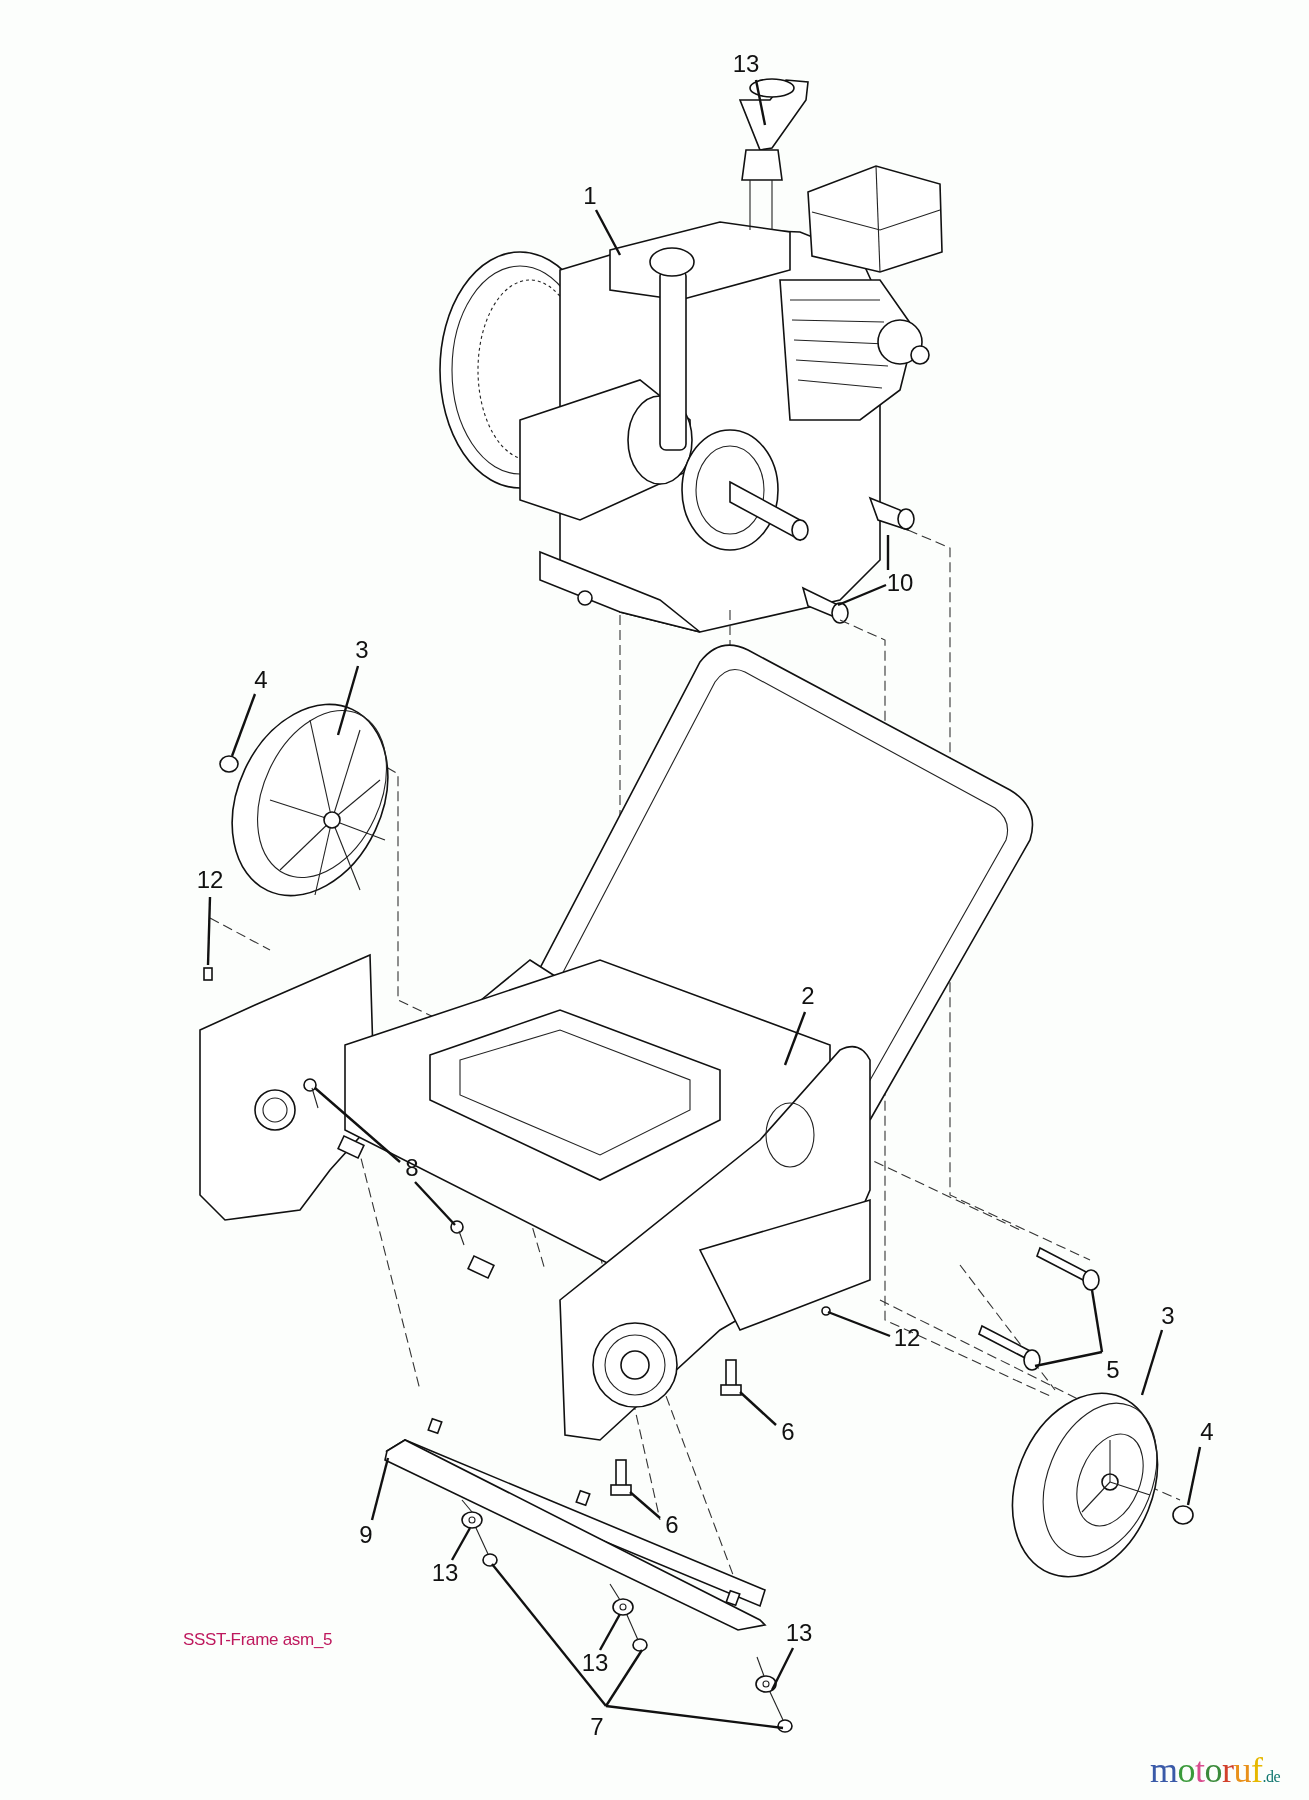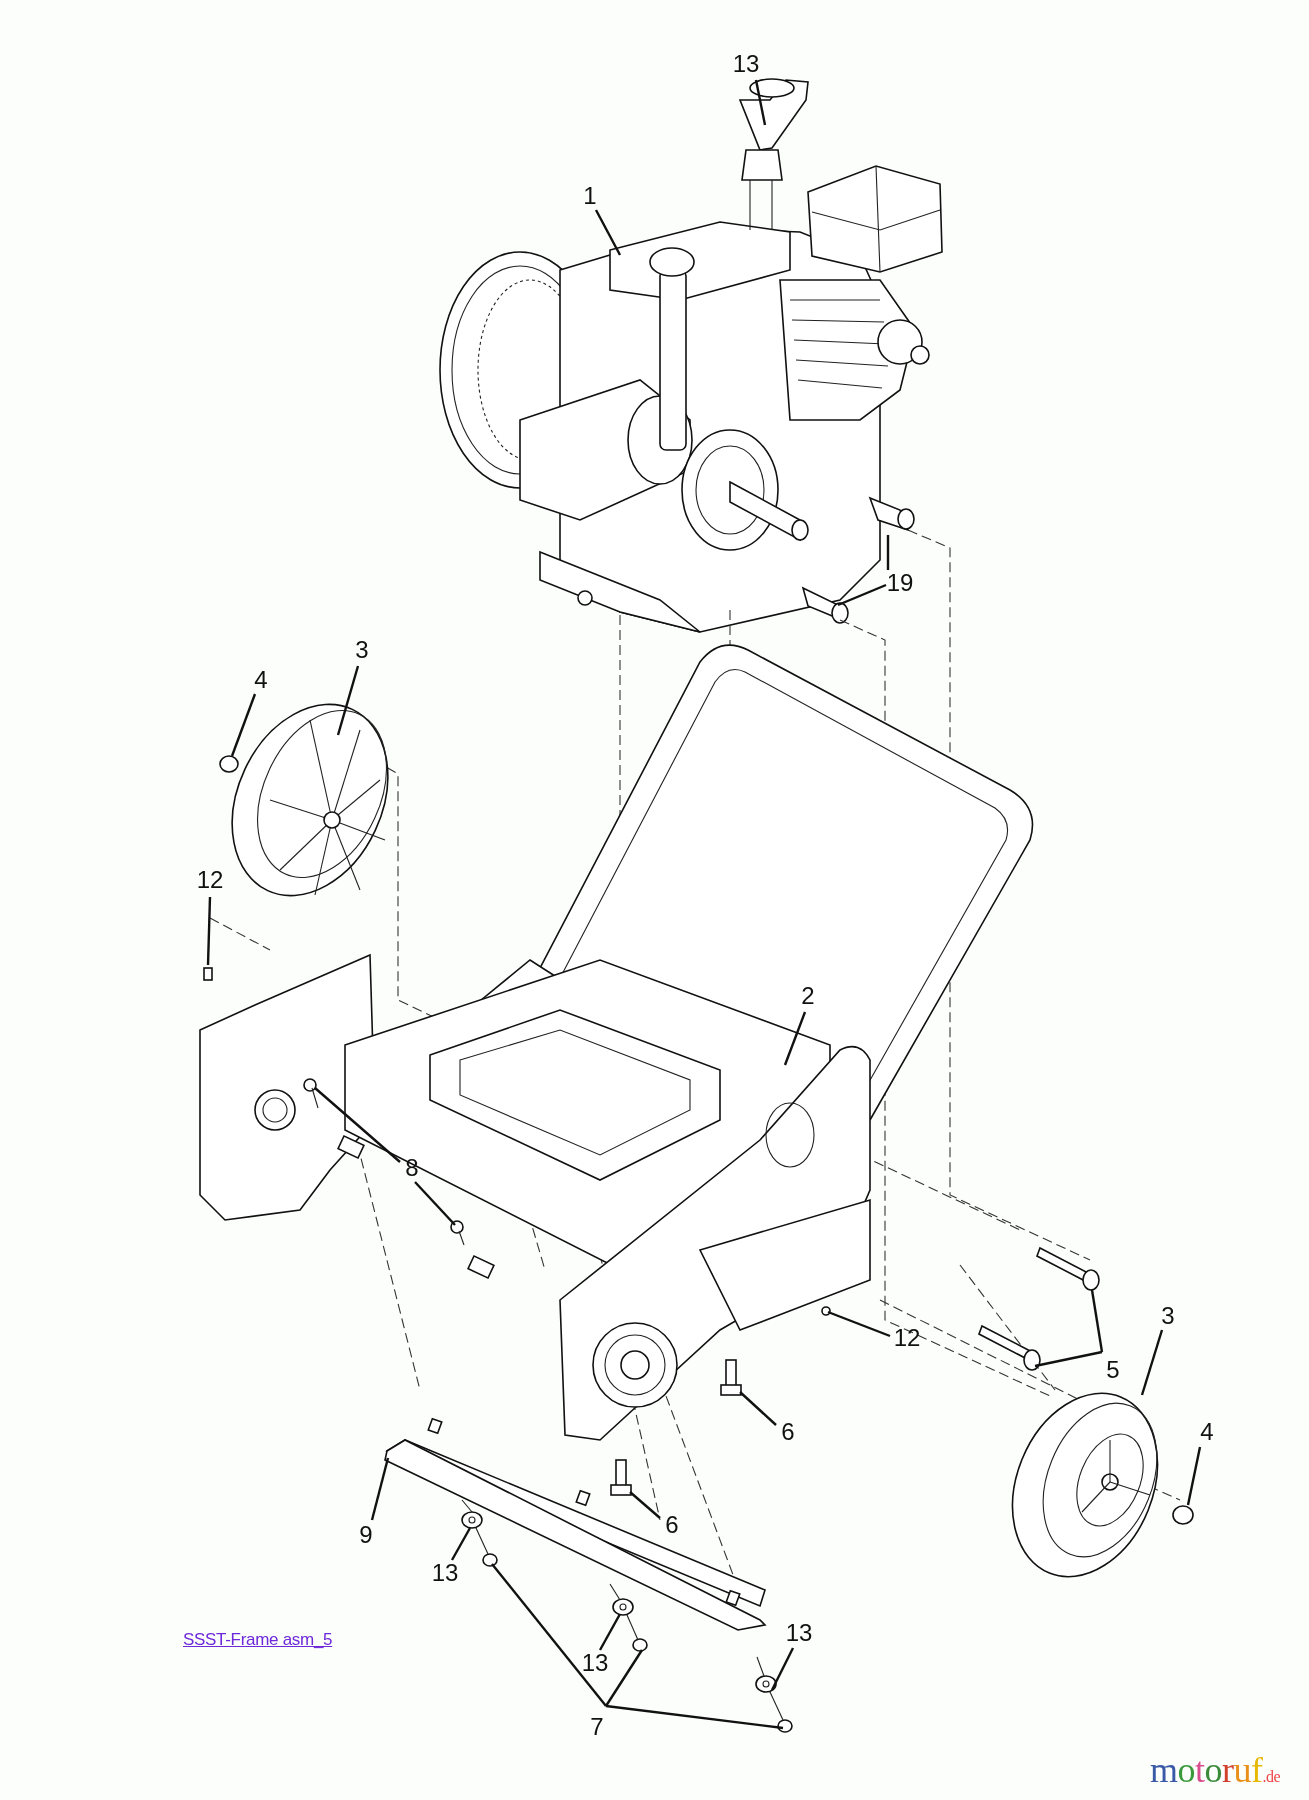--- a/index.html
+++ b/index.html
@@ -3,24 +3,24 @@
 <meta charset="utf-8">
 <style>
   html, body { margin: 0; padding: 0; background: #fcfefc; }
   body { width: 1309px; height: 1800px; position: relative; overflow: hidden;
          font-family: "Liberation Sans", sans-serif; color: #111; }
   #diagram { position: absolute; left: 0; top: 0; width: 1309px; height: 1800px; }
   .callout { position: absolute; font-family: "Liberation Sans", sans-serif;
              font-size: 24px; color: #111; line-height: 1; transform: translate(-50%, -50%);
              cursor: pointer; }
   .caption { position: absolute; left: 183px; top: 1630px; font-size: 17px;
-             font-family: "Liberation Sans", sans-serif; color: #6d28d9; letter-spacing: -0.3px; text-decoration: underline; }
+             font-family: "Liberation Sans", sans-serif; color: #be185d; letter-spacing: -0.3px; }
   .brand { position: absolute; left: 1150px; top: 1752px; font-family: "Liberation Serif", serif;
            font-size: 36px; line-height: 1; letter-spacing: -0.5px; }
-  .brand .tld { font-size: 16px; color: #ef4444; }
+  .brand .tld { font-size: 16px; color: #0f766e; }
   svg .thin { fill: none; stroke: #222; stroke-width: 1.1; }
   svg .dash { fill: none; stroke: #333; stroke-width: 1.1; stroke-dasharray: 10 5; }
   svg .lead { fill: none; stroke: #111; stroke-width: 2.4; }
   svg .part { fill: #fff; stroke: #111; stroke-width: 1.6; }
 </style>
 </head>
 <body>
 
 <svg id="diagram" viewBox="0 0 1309 1800" xmlns="http://www.w3.org/2000/svg">
 
@@ -216,21 +216,21 @@
     <line class="lead" x1="793" y1="1648" x2="772" y2="1690"></line>
     <line class="lead" x1="606" y1="1706" x2="492" y2="1564"></line>
     <line class="lead" x1="606" y1="1706" x2="642" y2="1650"></line>
     <line class="lead" x1="606" y1="1706" x2="783" y2="1728"></line>
   </g>
 </svg>
 
 <div id="callouts">
     <div class="callout" style="left: 746px; top: 64px;">13</div>
     <div class="callout" style="left: 590px; top: 196px;">1</div>
-    <div class="callout" style="left: 900px; top: 583px;">19</div>
+    <div class="callout" style="left: 900px; top: 583px;">10</div>
     <div class="callout" style="left: 362px; top: 650px;">3</div>
     <div class="callout" style="left: 261px; top: 680px;">4</div>
     <div class="callout" style="left: 210px; top: 880px;">12</div>
     <div class="callout" style="left: 808px; top: 996px;">2</div>
     <div class="callout" style="left: 412px; top: 1168px;">8</div>
     <div class="callout" style="left: 907px; top: 1338px;">12</div>
     <div class="callout" style="left: 1168px; top: 1316px;">3</div>
     <div class="callout" style="left: 1113px; top: 1370px;">5</div>
     <div class="callout" style="left: 1207px; top: 1432px;">4</div>
     <div class="callout" style="left: 788px; top: 1432px;">6</div>

